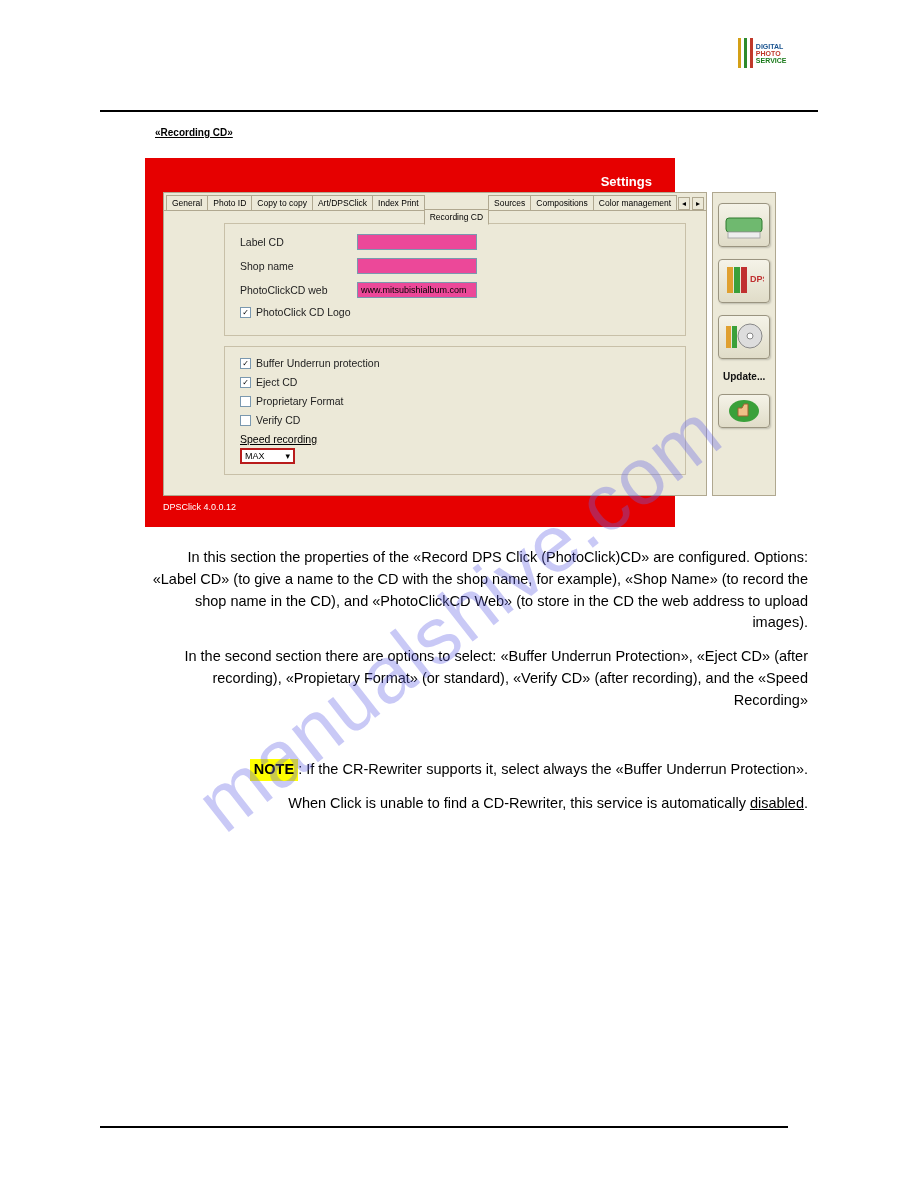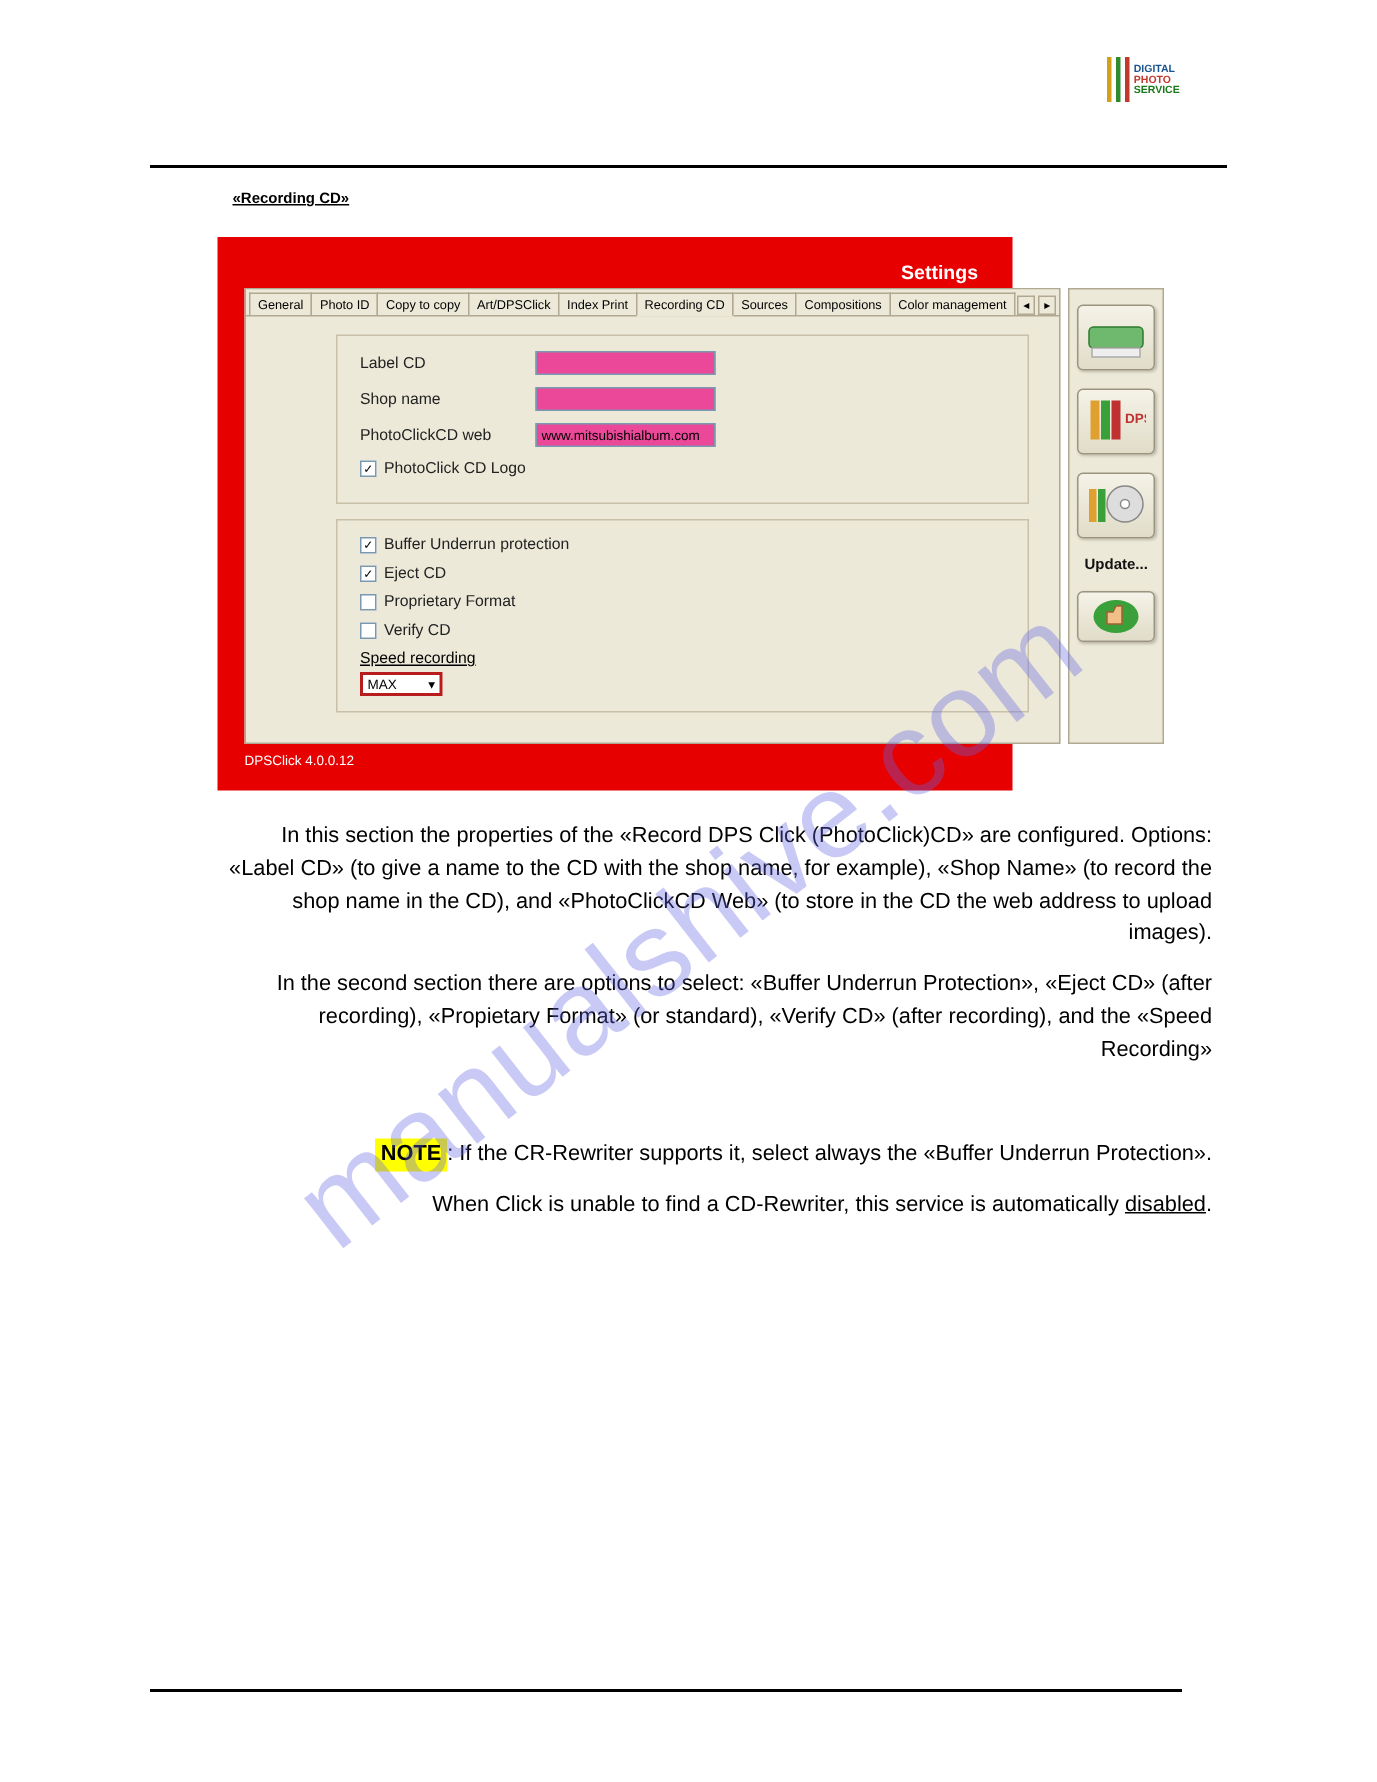--- a/index.html
+++ b/index.html
@@ -76,21 +76,21 @@
     border-bottom: none;
     padding: 2px 5px;
     background: #ece9d8;
     margin-right: -1px;
     cursor: pointer;
   }
   .tab.active {
     background: #ece9d8;
     font-weight: normal;
     position: relative;
-    top: 1px;
+    top: 15px;
     border-bottom: 1px solid #ece9d8;
   }
   .tab-scroll { border:1px solid #b0a890; padding:1px 3px; font-size:8px; margin-left:2px;}
   .panel {
     padding: 12px 20px 10px 60px;
   }
   .group {
     border: 1px solid #c8c0a8;
     padding: 10px 15px;
     margin-bottom: 10px;

